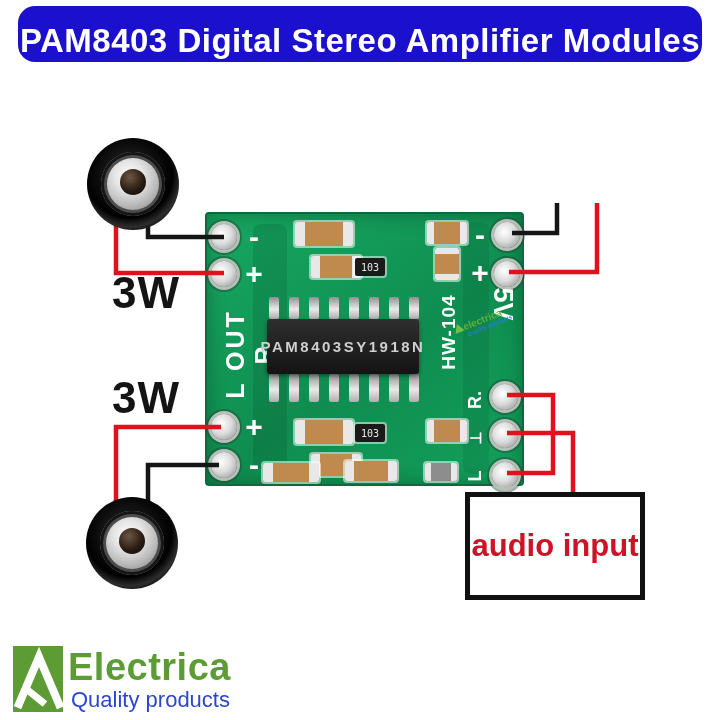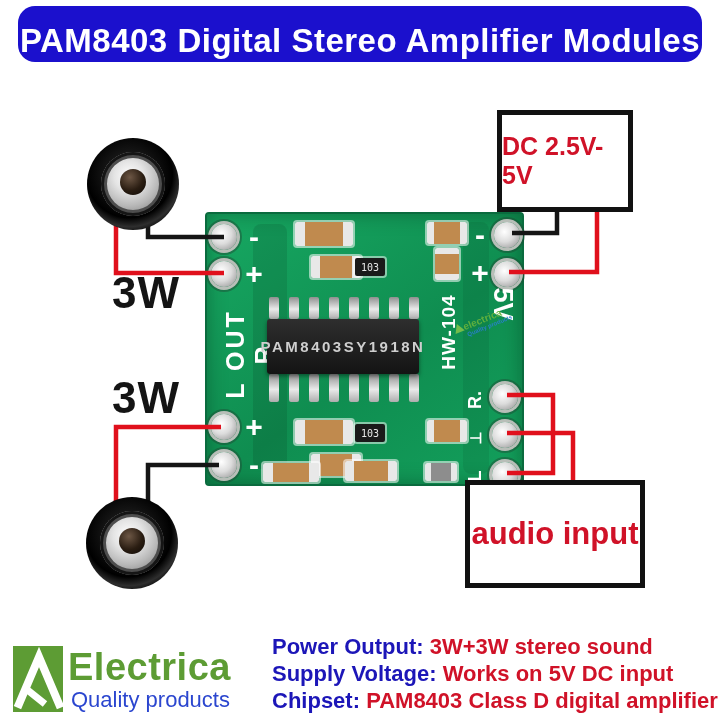--- a/index.html
+++ b/index.html
@@ -29,21 +29,21 @@
 
   
   .watt{position:absolute;font-size:44px;font-weight:bold;color:#141414;letter-spacing:1px;}
   .watt-top{left:112px;top:268px;}
   .watt-bottom{left:112px;top:373px;}
 
   
   .callout{position:absolute;background:#ffffff;border:5px solid #111111;display:flex;
            align-items:center;justify-content:center;color:#d01228;font-weight:bold;}
   .dc-box{left:497px;top:110px;width:126px;height:92px;font-size:25px;}
-  .audio-box{left:465px;top:480px;width:170px;height:98px;font-size:31px;text-align:right;}
+  .audio-box{left:465px;top:492px;width:170px;height:98px;font-size:31px;text-align:right;}
 
   
   .pcb{position:absolute;left:205px;top:212px;width:315px;height:270px;
        background:linear-gradient(145deg,#17a862 0%,#0f8d50 55%,#13a05c 100%);
        border:2px solid #0a6b3e;border-radius:4px;box-shadow:inset 0 0 20px rgba(0,45,22,.4);}
   .patch{position:absolute;background:rgba(0,0,0,.10);border-radius:8px;}
   .patch1{left:46px;top:10px;width:34px;height:245px;}
   .patch2{left:256px;top:8px;width:26px;height:252px;background:rgba(0,0,0,.07);}
   .pad{position:absolute;width:26px;height:26px;border-radius:50%;
        background:radial-gradient(circle at 40% 38%, #ffffff 0%, #dcdcdc 45%, #9f9f9f 85%);
@@ -183,40 +183,25 @@
     <div class="spk-dome"></div>
   </div>
   <div class="speaker speaker-bottom">
     <div class="spk-cone"></div>
     <div class="spk-dome"></div>
   </div>
 
   <div class="watt watt-top">3W</div>
   <div class="watt watt-bottom">3W</div>
 
-  <div class="callout dc-box">DC 2.5V-5V</div>
   <div class="callout audio-box">audio input</div>
 
   <div class="logo-box">
     <svg width="50" height="66" viewBox="0 0 50 66">
       <path d="M6 58 L26 11 L46 58" stroke="#ffffff" stroke-width="8" fill="none" stroke-linecap="square"></path>
       <path d="M12 42 L32 58" stroke="#ffffff" stroke-width="7" fill="none"></path>
     </svg>
   </div>
   <div class="brand">Electrica</div>
   <div class="tagline">Quality products</div>
 
-  <div class="specs">
-    <div>
-      <span class="spec-label">Power Output:</span>
-      <span class="spec-value">3W+3W stereo sound</span>
-    </div>
-    <div>
-      <span class="spec-label">Supply Voltage:</span>
-      <span class="spec-value">Works on 5V DC input</span>
-    </div>
-    <div>
-      <span class="spec-label">Chipset:</span>
-      <span class="spec-value">PAM8403 Class D digital amplifier</span>
-    </div>
-  </div>
 
 </div>
 
 </body></html>

